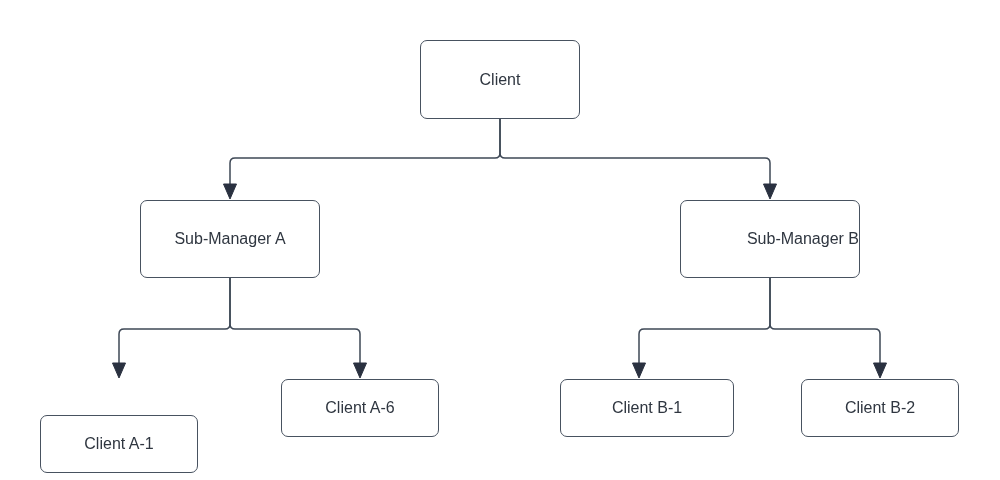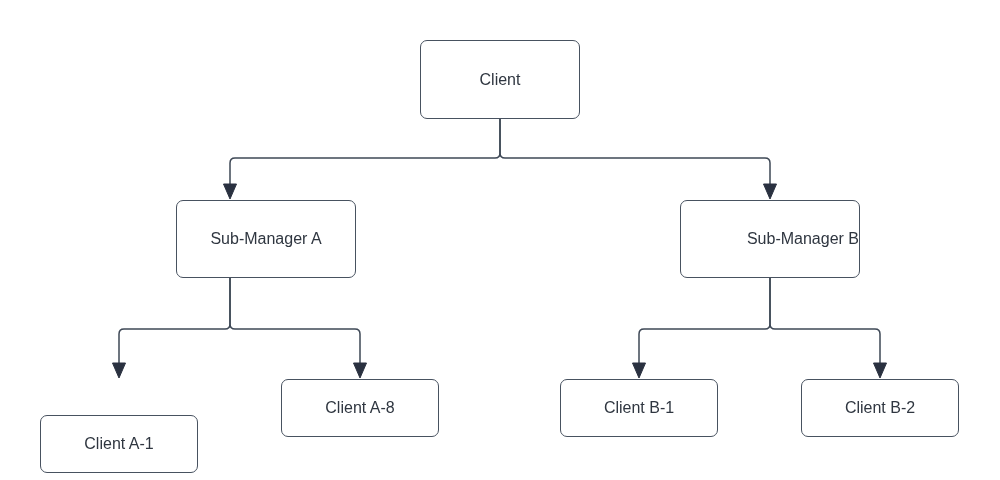--- a/index.html
+++ b/index.html
@@ -68,32 +68,32 @@
       <path class="arrowhead" d="M 353.5 363 L 366.5 363 L 360 378 Z"></path>
       <path class="connector-line" d="M 770 278 L 770 324 Q 770 329 765 329 L 644 329 Q 639 329 639 334 L 639 363"></path>
       <path class="arrowhead" d="M 632.5 363 L 645.5 363 L 639 378 Z"></path>
       <path class="connector-line" d="M 770 278 L 770 324 Q 770 329 775 329 L 875 329 Q 880 329 880 334 L 880 363"></path>
       <path class="arrowhead" d="M 873.5 363 L 886.5 363 L 880 378 Z"></path>
     </svg>
   <div>
       <div class="node" style="left: 420px; top: 40px; width: 160px; height: 79px;">
         <span class="node-label">Client</span>
       </div>
-      <div class="node" style="left: 140px; top: 200px; width: 180px; height: 78px; margin-left: 36px;">
+      <div class="node" style="left: 140px; top: 200px; width: 180px; height: 78px;">
         <span class="node-label">Sub-Manager A</span>
       </div>
       <div class="node" style="left: 680px; top: 200px; width: 180px; height: 78px; justify-content: flex-end;">
         <span class="node-label">Sub-Manager B</span>
       </div>
       <div class="node" style="left: 40px; top: 379px; width: 158px; height: 58px; margin-top: 36px;">
         <span class="node-label">Client A-1</span>
       </div>
       <div class="node" style="left: 281px; top: 379px; width: 158px; height: 58px;">
-        <span class="node-label">Client A-8</span>
+        <span class="node-label">Client A-6</span>
       </div>
-      <div class="node" style="left: 560px; top: 379px; width: 158px; height: 58px;">
+      <div class="node" style="left: 560px; top: 379px; width: 174px; height: 58px;">
         <span class="node-label">Client B-1</span>
       </div>
       <div class="node" style="left: 801px; top: 379px; width: 158px; height: 58px;">
         <span class="node-label">Client B-2</span>
       </div>
     </div>
 </div>
 
 </body></html>

